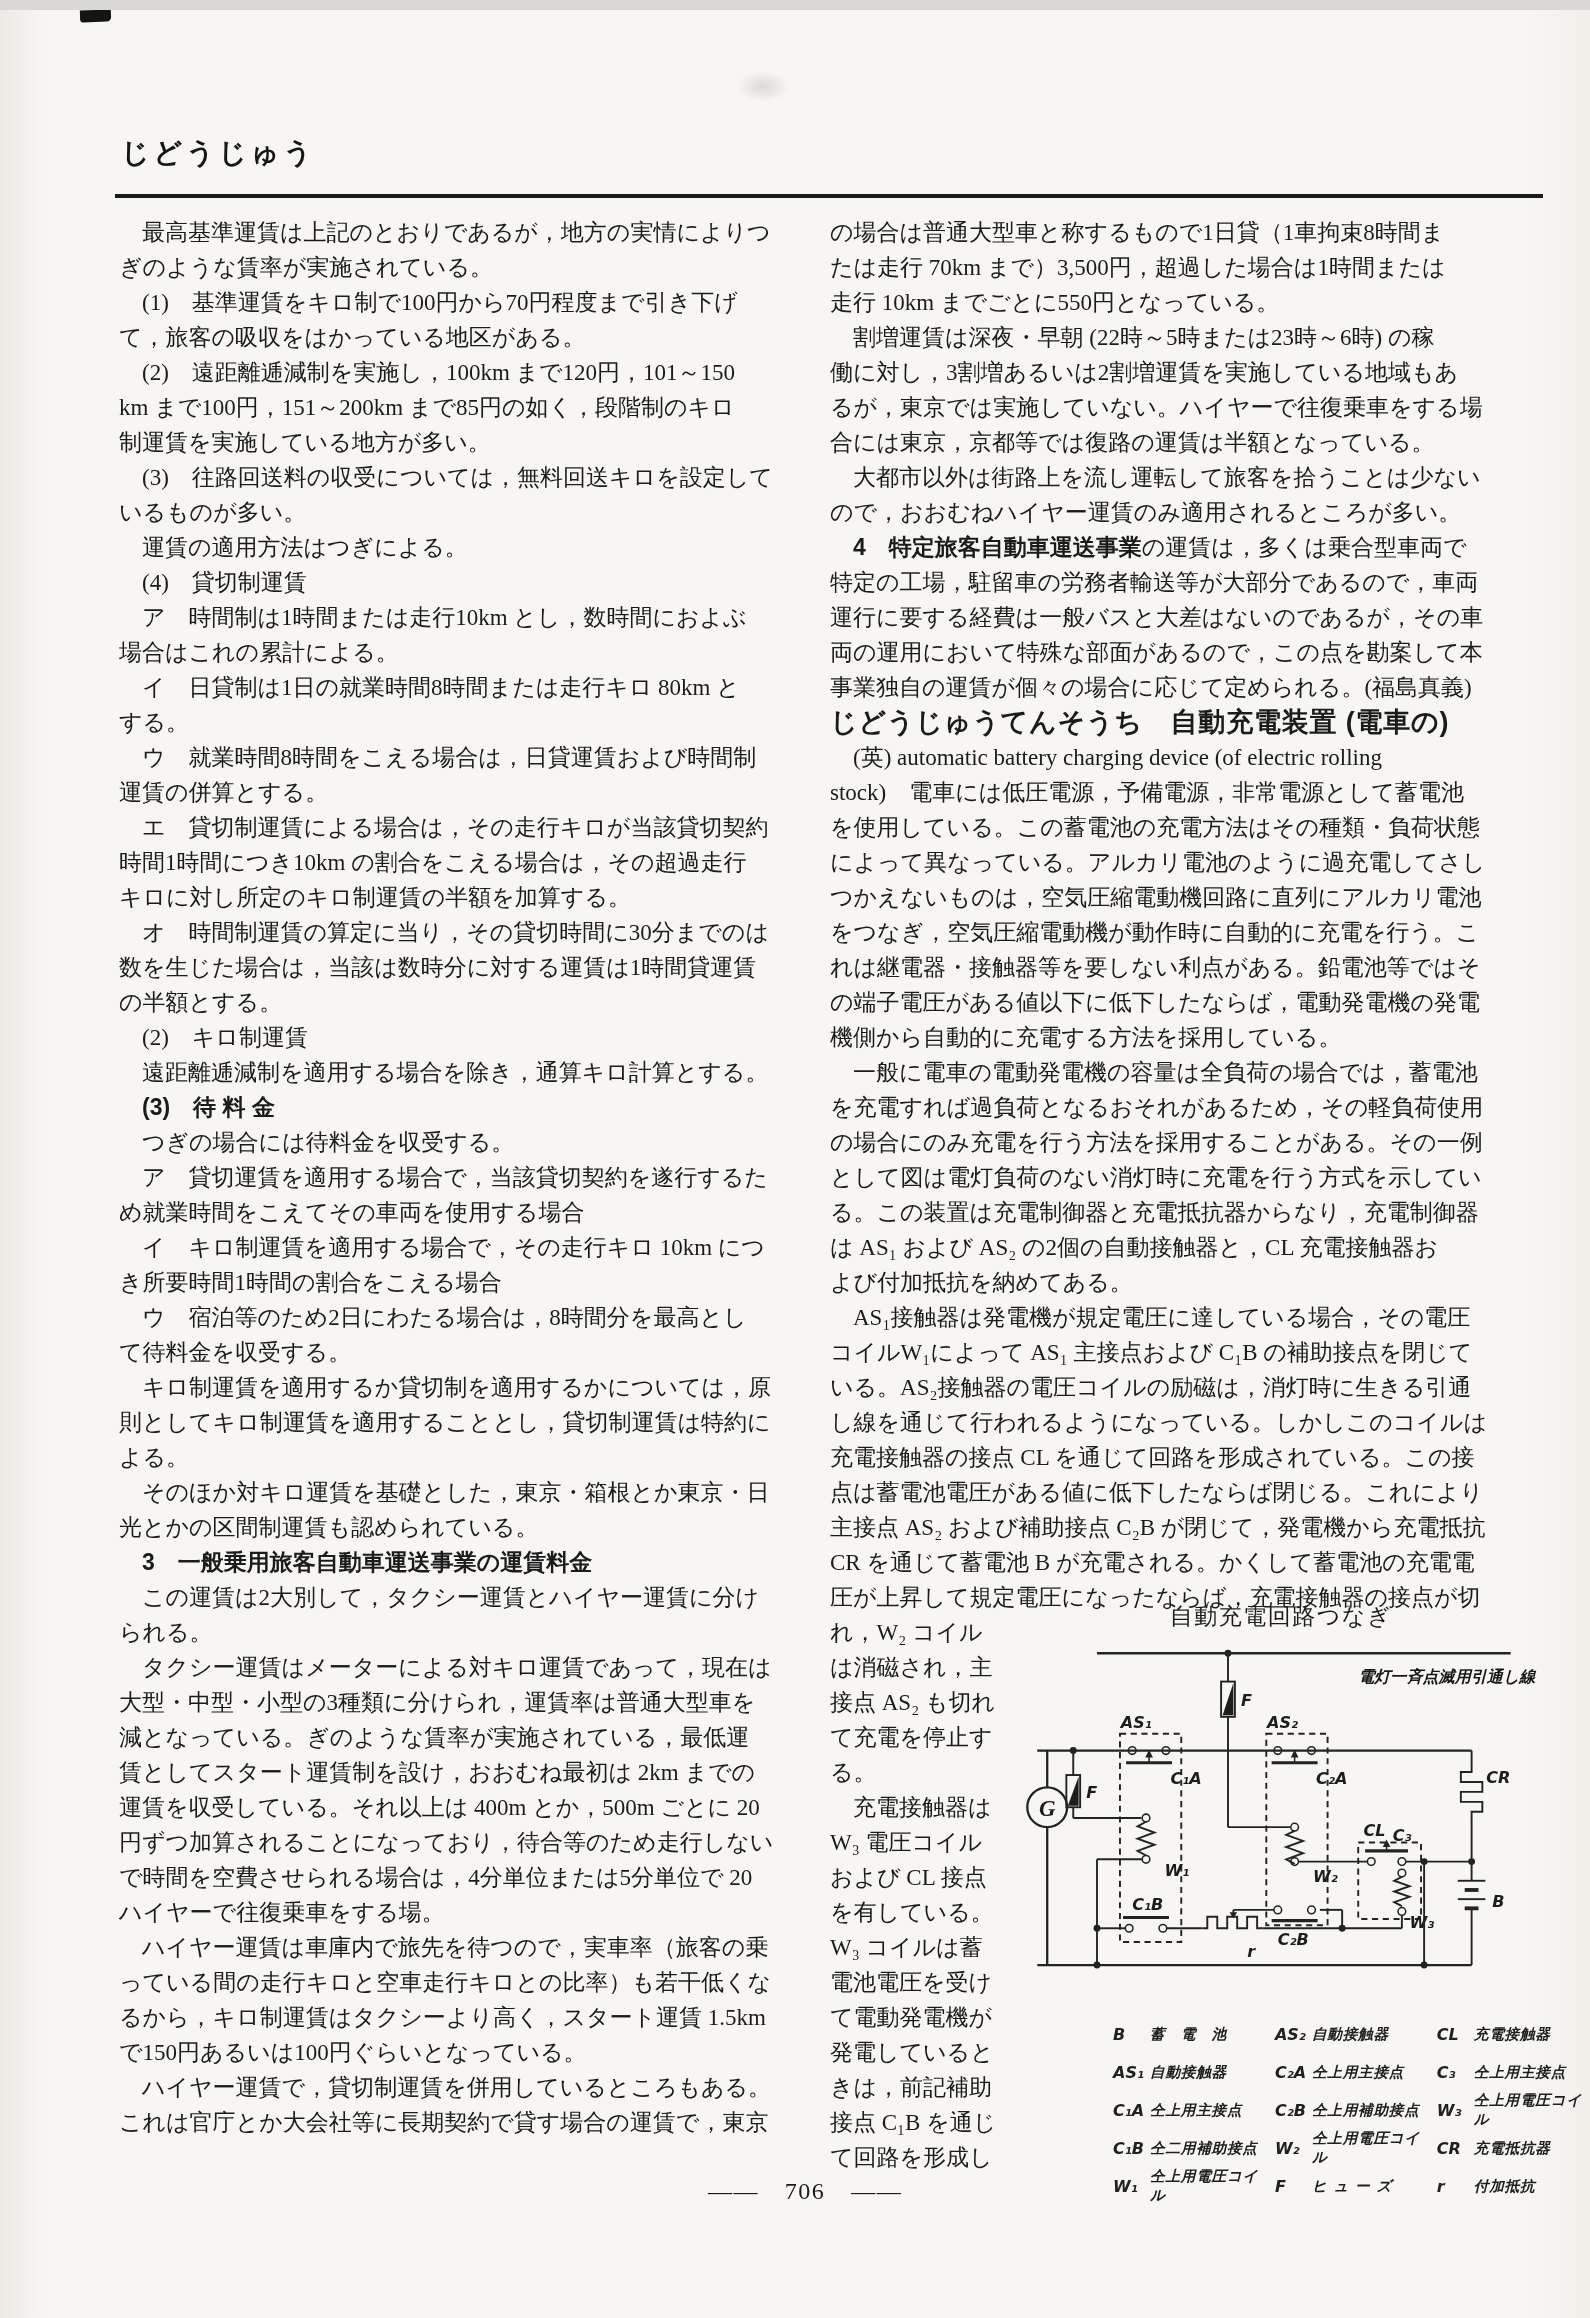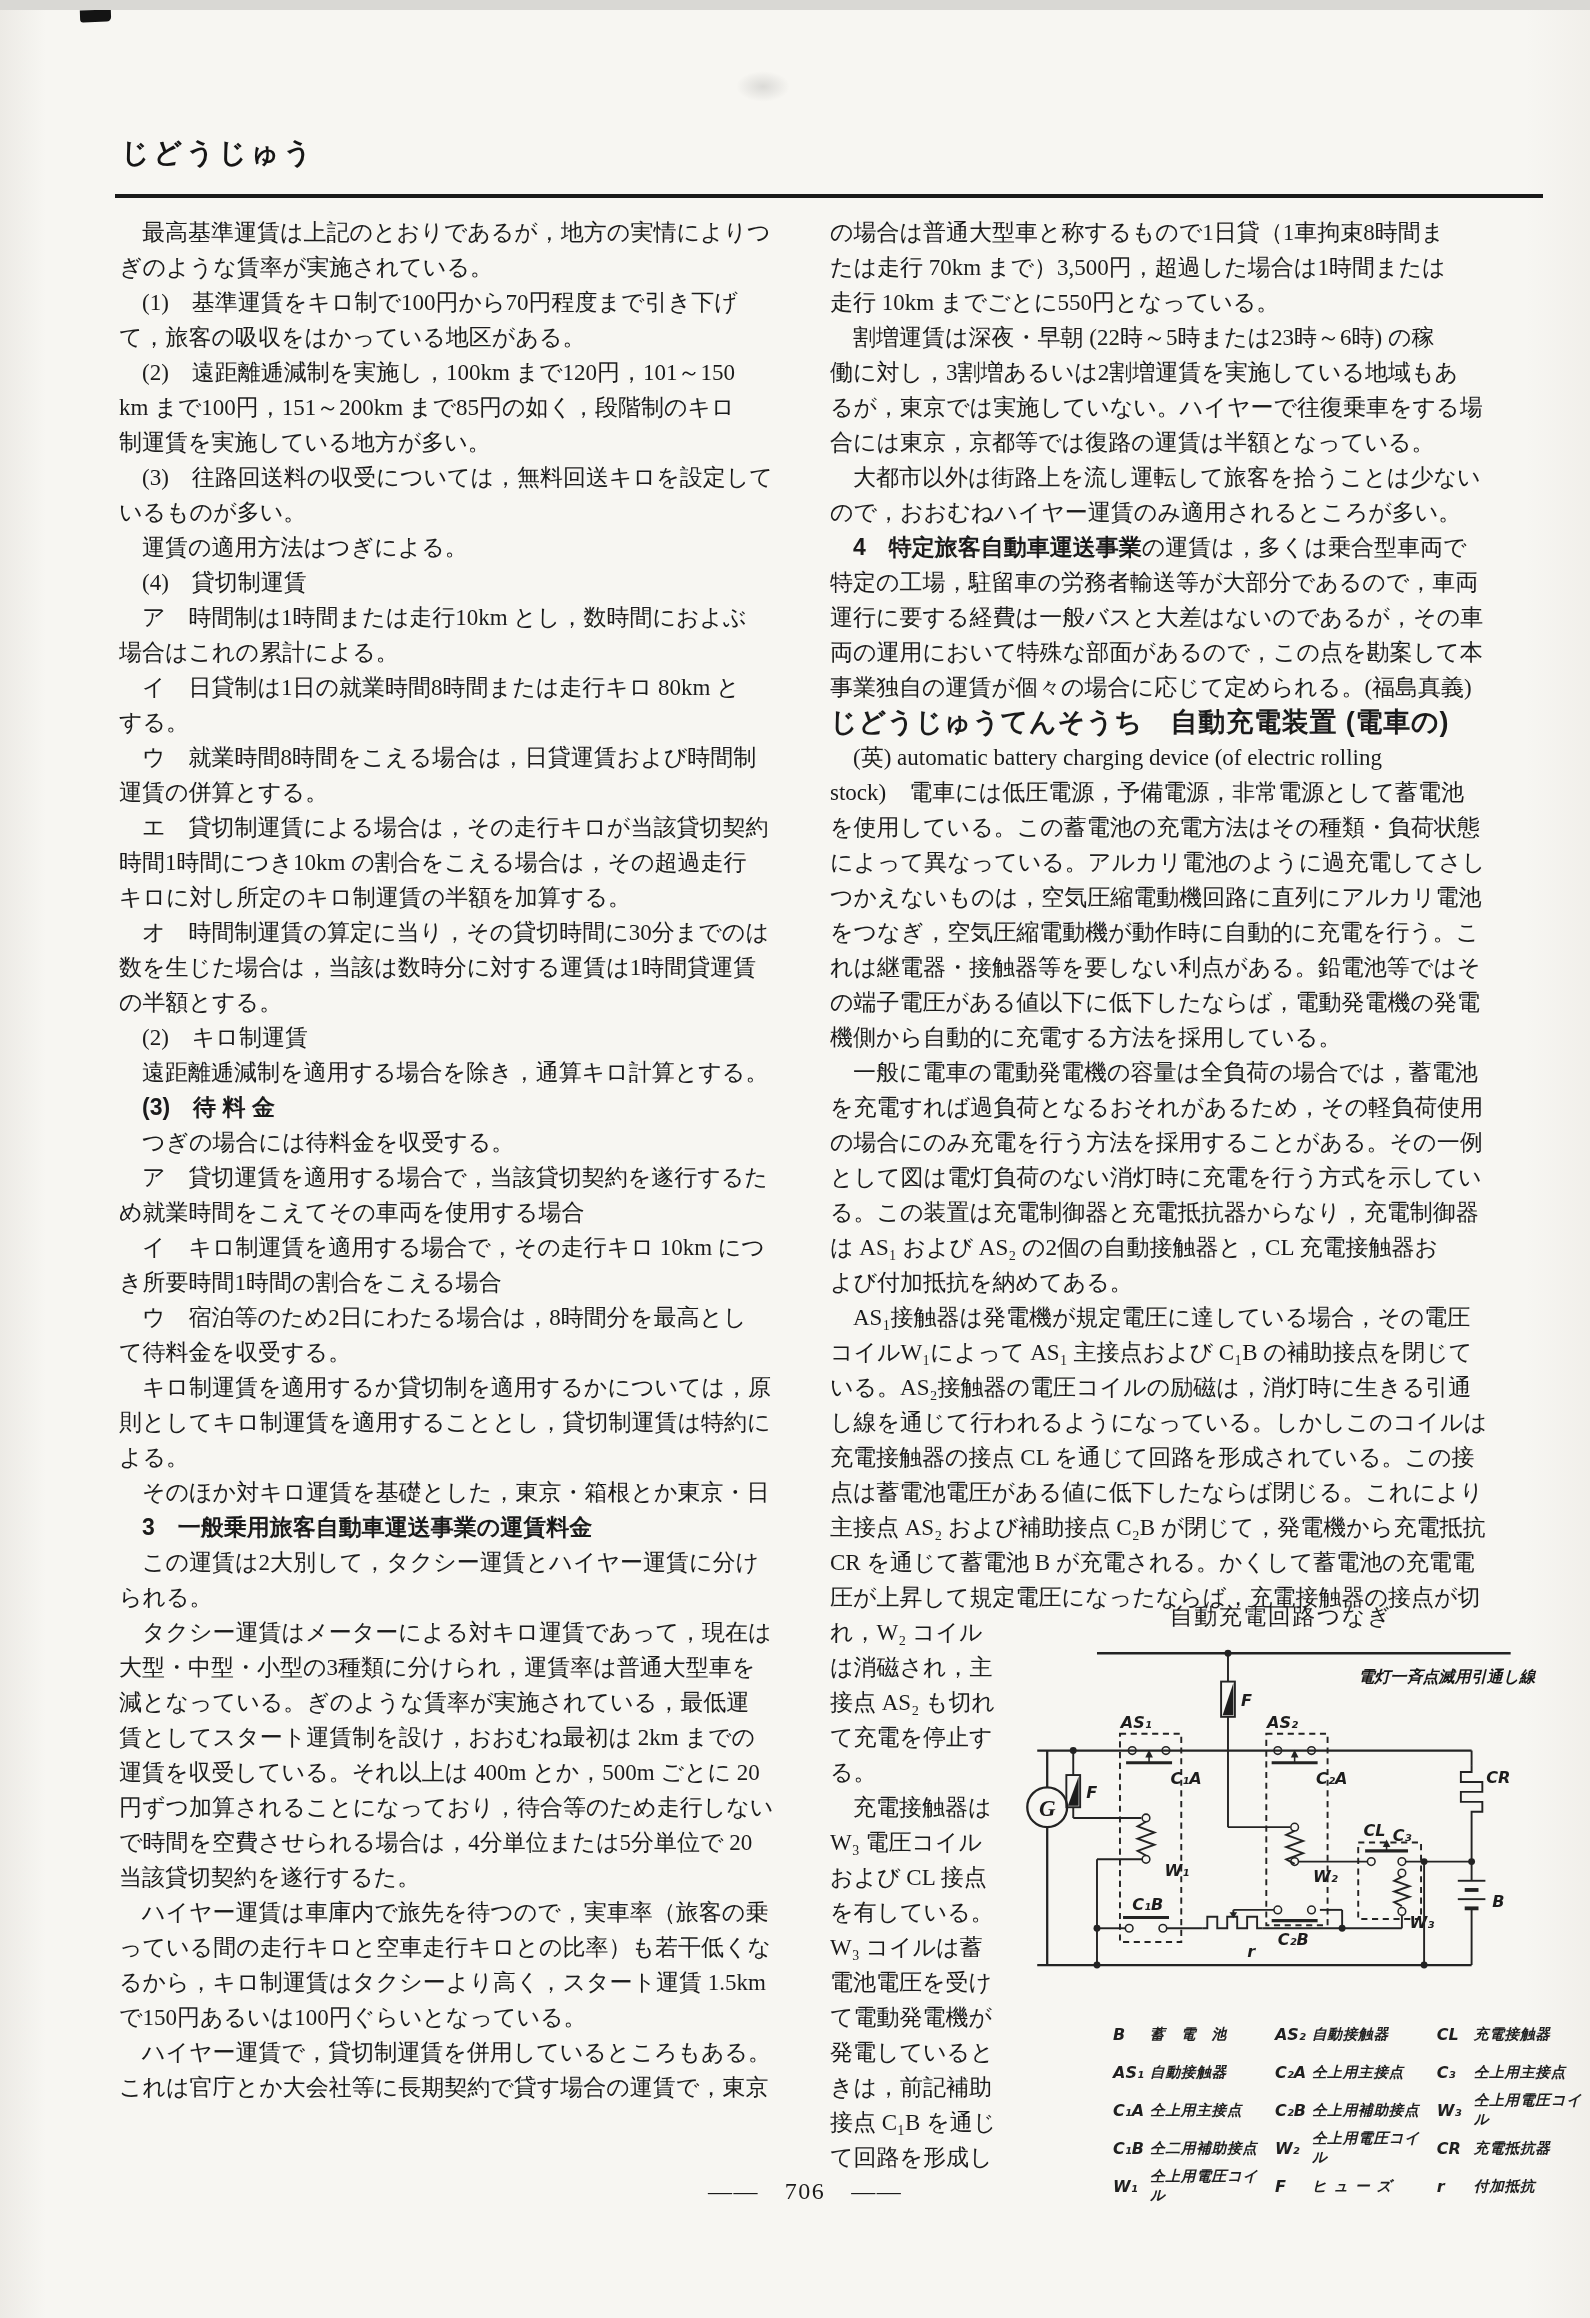--- a/index.html
+++ b/index.html
@@ -117,31 +117,32 @@
       <div class="tline">　ア　貸切運賃を適用する場合で，当該貸切契約を遂行するた</div>
       <div class="tline">め就業時間をこえてその車両を使用する場合</div>
       <div class="tline">　イ　キロ制運賃を適用する場合で，その走行キロ 10km につ</div>
       <div class="tline">き所要時間1時間の割合をこえる場合</div>
       <div class="tline">　ウ　宿泊等のため2日にわたる場合は，8時間分を最高とし</div>
       <div class="tline">て待料金を収受する。</div>
       <div class="tline">　キロ制運賃を適用するか貸切制を適用するかについては，原</div>
       <div class="tline">則としてキロ制運賃を適用することとし，貸切制運賃は特約に</div>
       <div class="tline">よる。</div>
       <div class="tline">　そのほか対キロ運賃を基礎とした，東京・箱根とか東京・日</div>
+      <div class="tline">光とかの区間制運賃も認められている。</div>
       <div class="tline"><span class="gothic">　3　一般乗用旅客自動車運送事業の運賃料金</span></div>
       <div class="tline">　この運賃は2大別して，タクシー運賃とハイヤー運賃に分け</div>
       <div class="tline">られる。</div>
       <div class="tline">　タクシー運賃はメーターによる対キロ運賃であって，現在は</div>
       <div class="tline">大型・中型・小型の3種類に分けられ，運賃率は普通大型車を</div>
       <div class="tline">減となっている。ぎのような賃率が実施されている，最低運</div>
       <div class="tline">賃としてスタート運賃制を設け，おおむね最初は 2km までの</div>
       <div class="tline">運賃を収受している。それ以上は 400m とか，500m ごとに 20</div>
       <div class="tline">円ずつ加算されることになっており，待合等のため走行しない</div>
       <div class="tline">で時間を空費させられる場合は，4分単位または5分単位で 20</div>
-      <div class="tline">当該貸切契約を遂行するた。</div>
+      <div class="tline">ハイヤーで往復乗車をする場。</div>
       <div class="tline">　ハイヤー運賃は車庫内で旅先を待つので，実車率（旅客の乗</div>
       <div class="tline">っている間の走行キロと空車走行キロとの比率）も若干低くな</div>
       <div class="tline">るから，キロ制運賃はタクシーより高く，スタート運賃 1.5km</div>
       <div class="tline">で150円あるいは100円ぐらいとなっている。</div>
       <div class="tline">　ハイヤー運賃で，貸切制運賃を併用しているところもある。</div>
       <div class="tline">これは官庁とか大会社等に長期契約で貸す場合の運賃で，東京</div>
     </div>
   <div class="col col-right">
       <div class="tline">の場合は普通大型車と称するもので1日貸（1車拘束8時間ま</div>
       <div class="tline">たは走行 70km まで）3,500円，超過した場合は1時間または</div>

